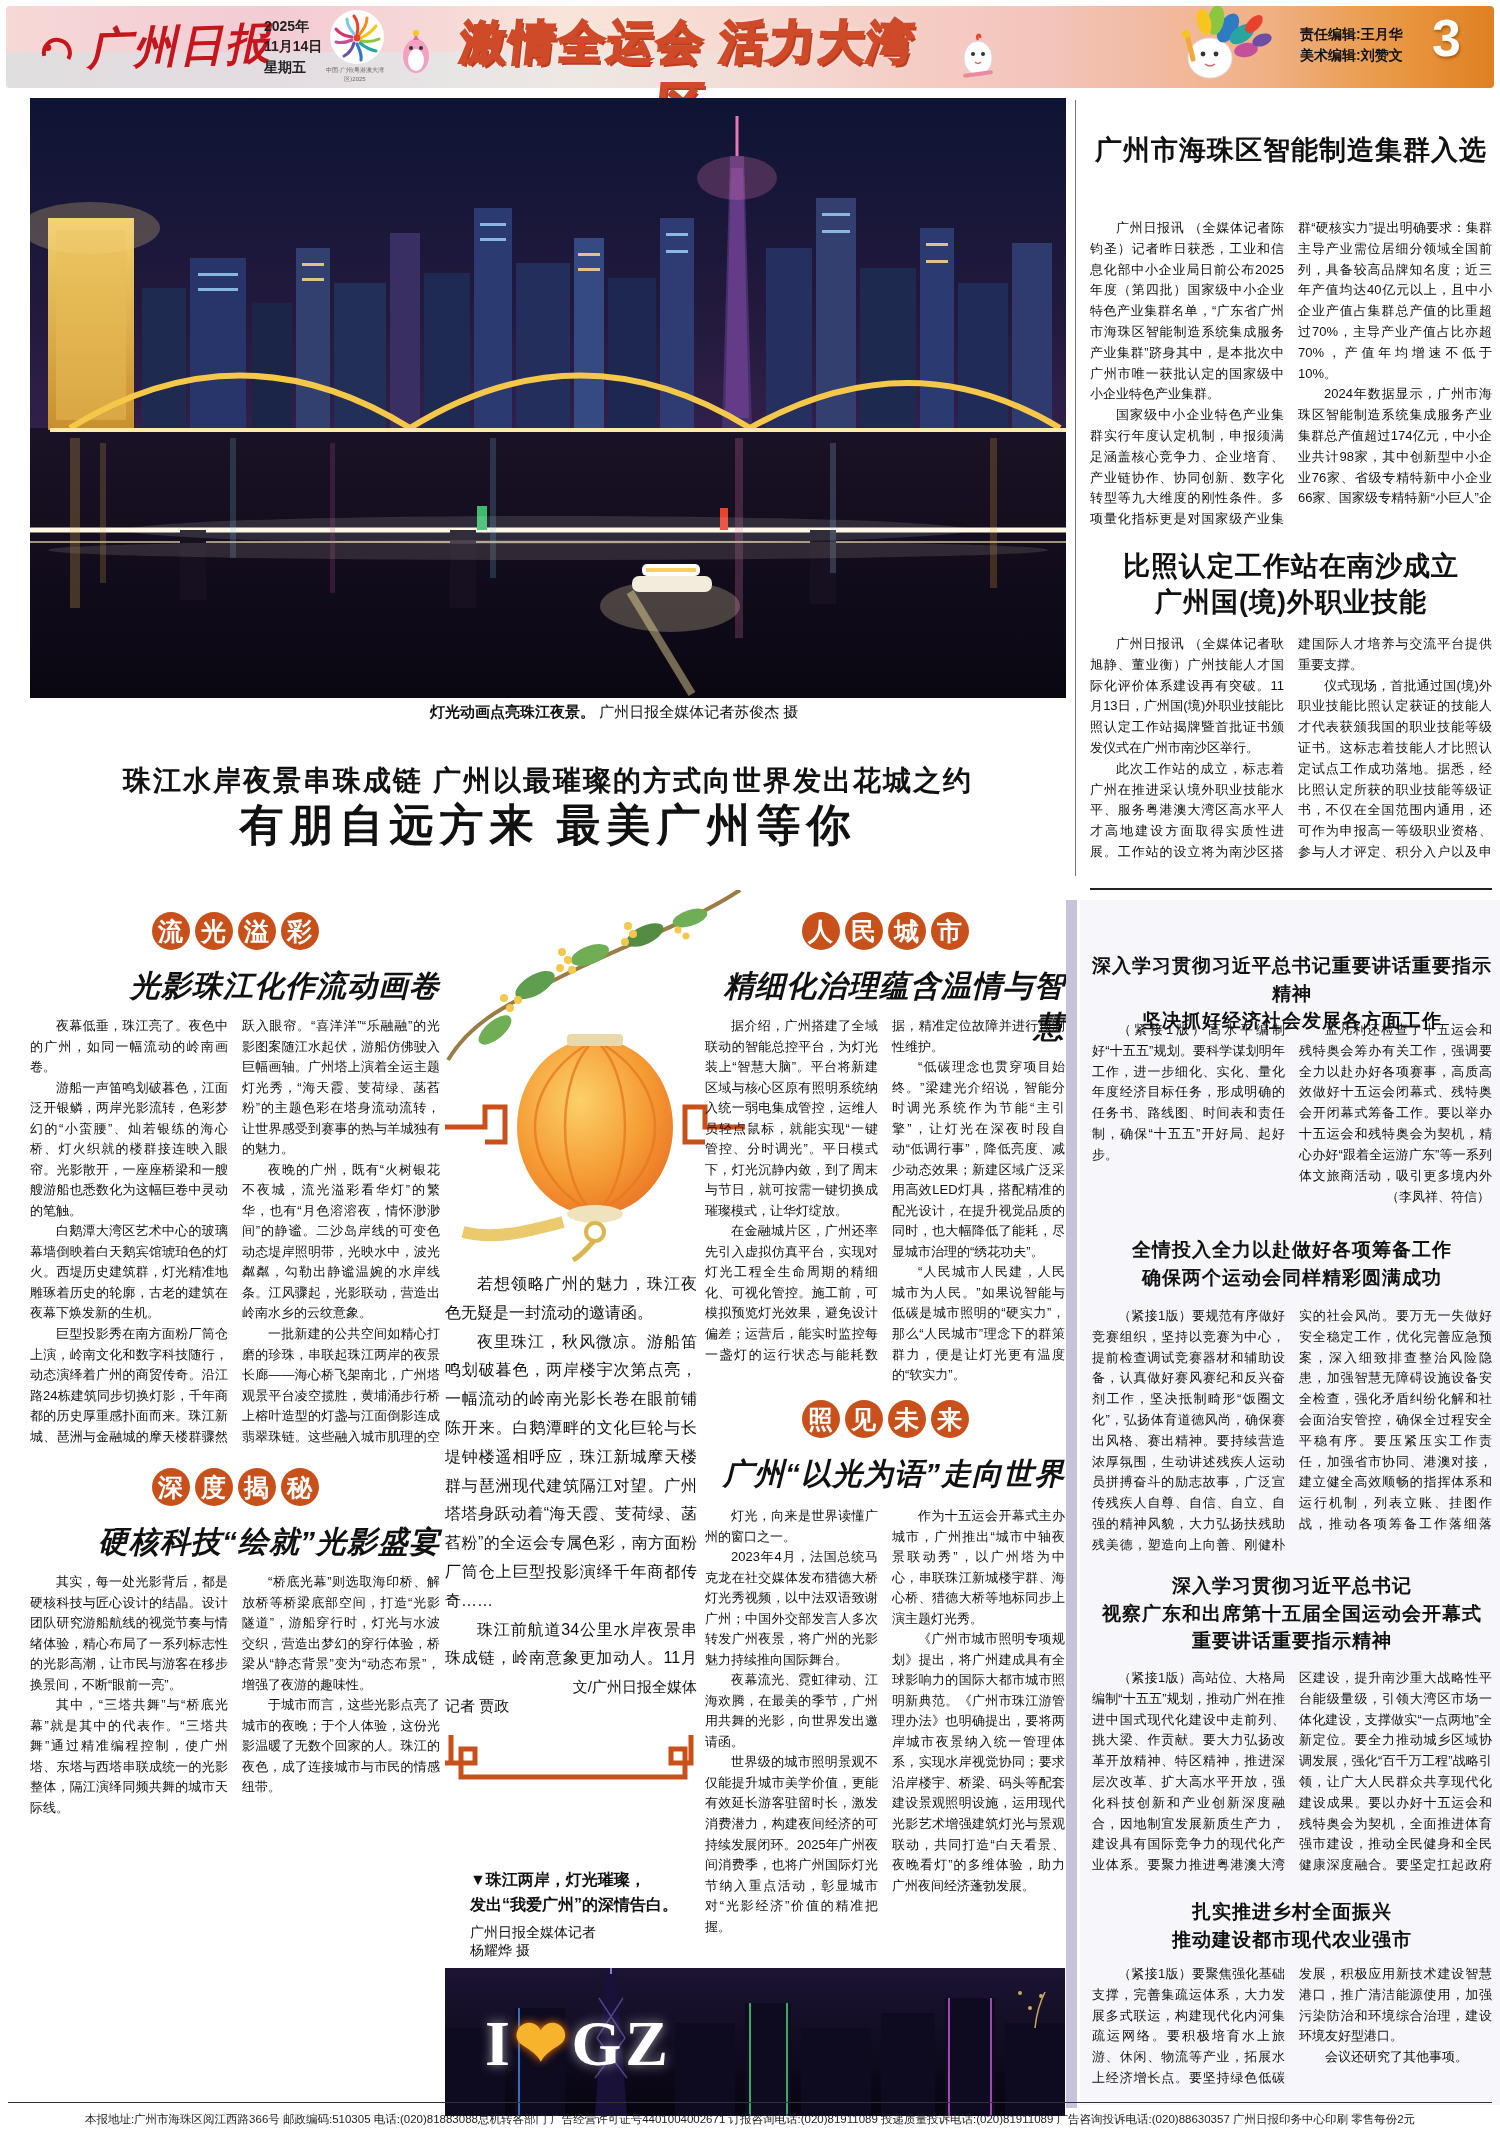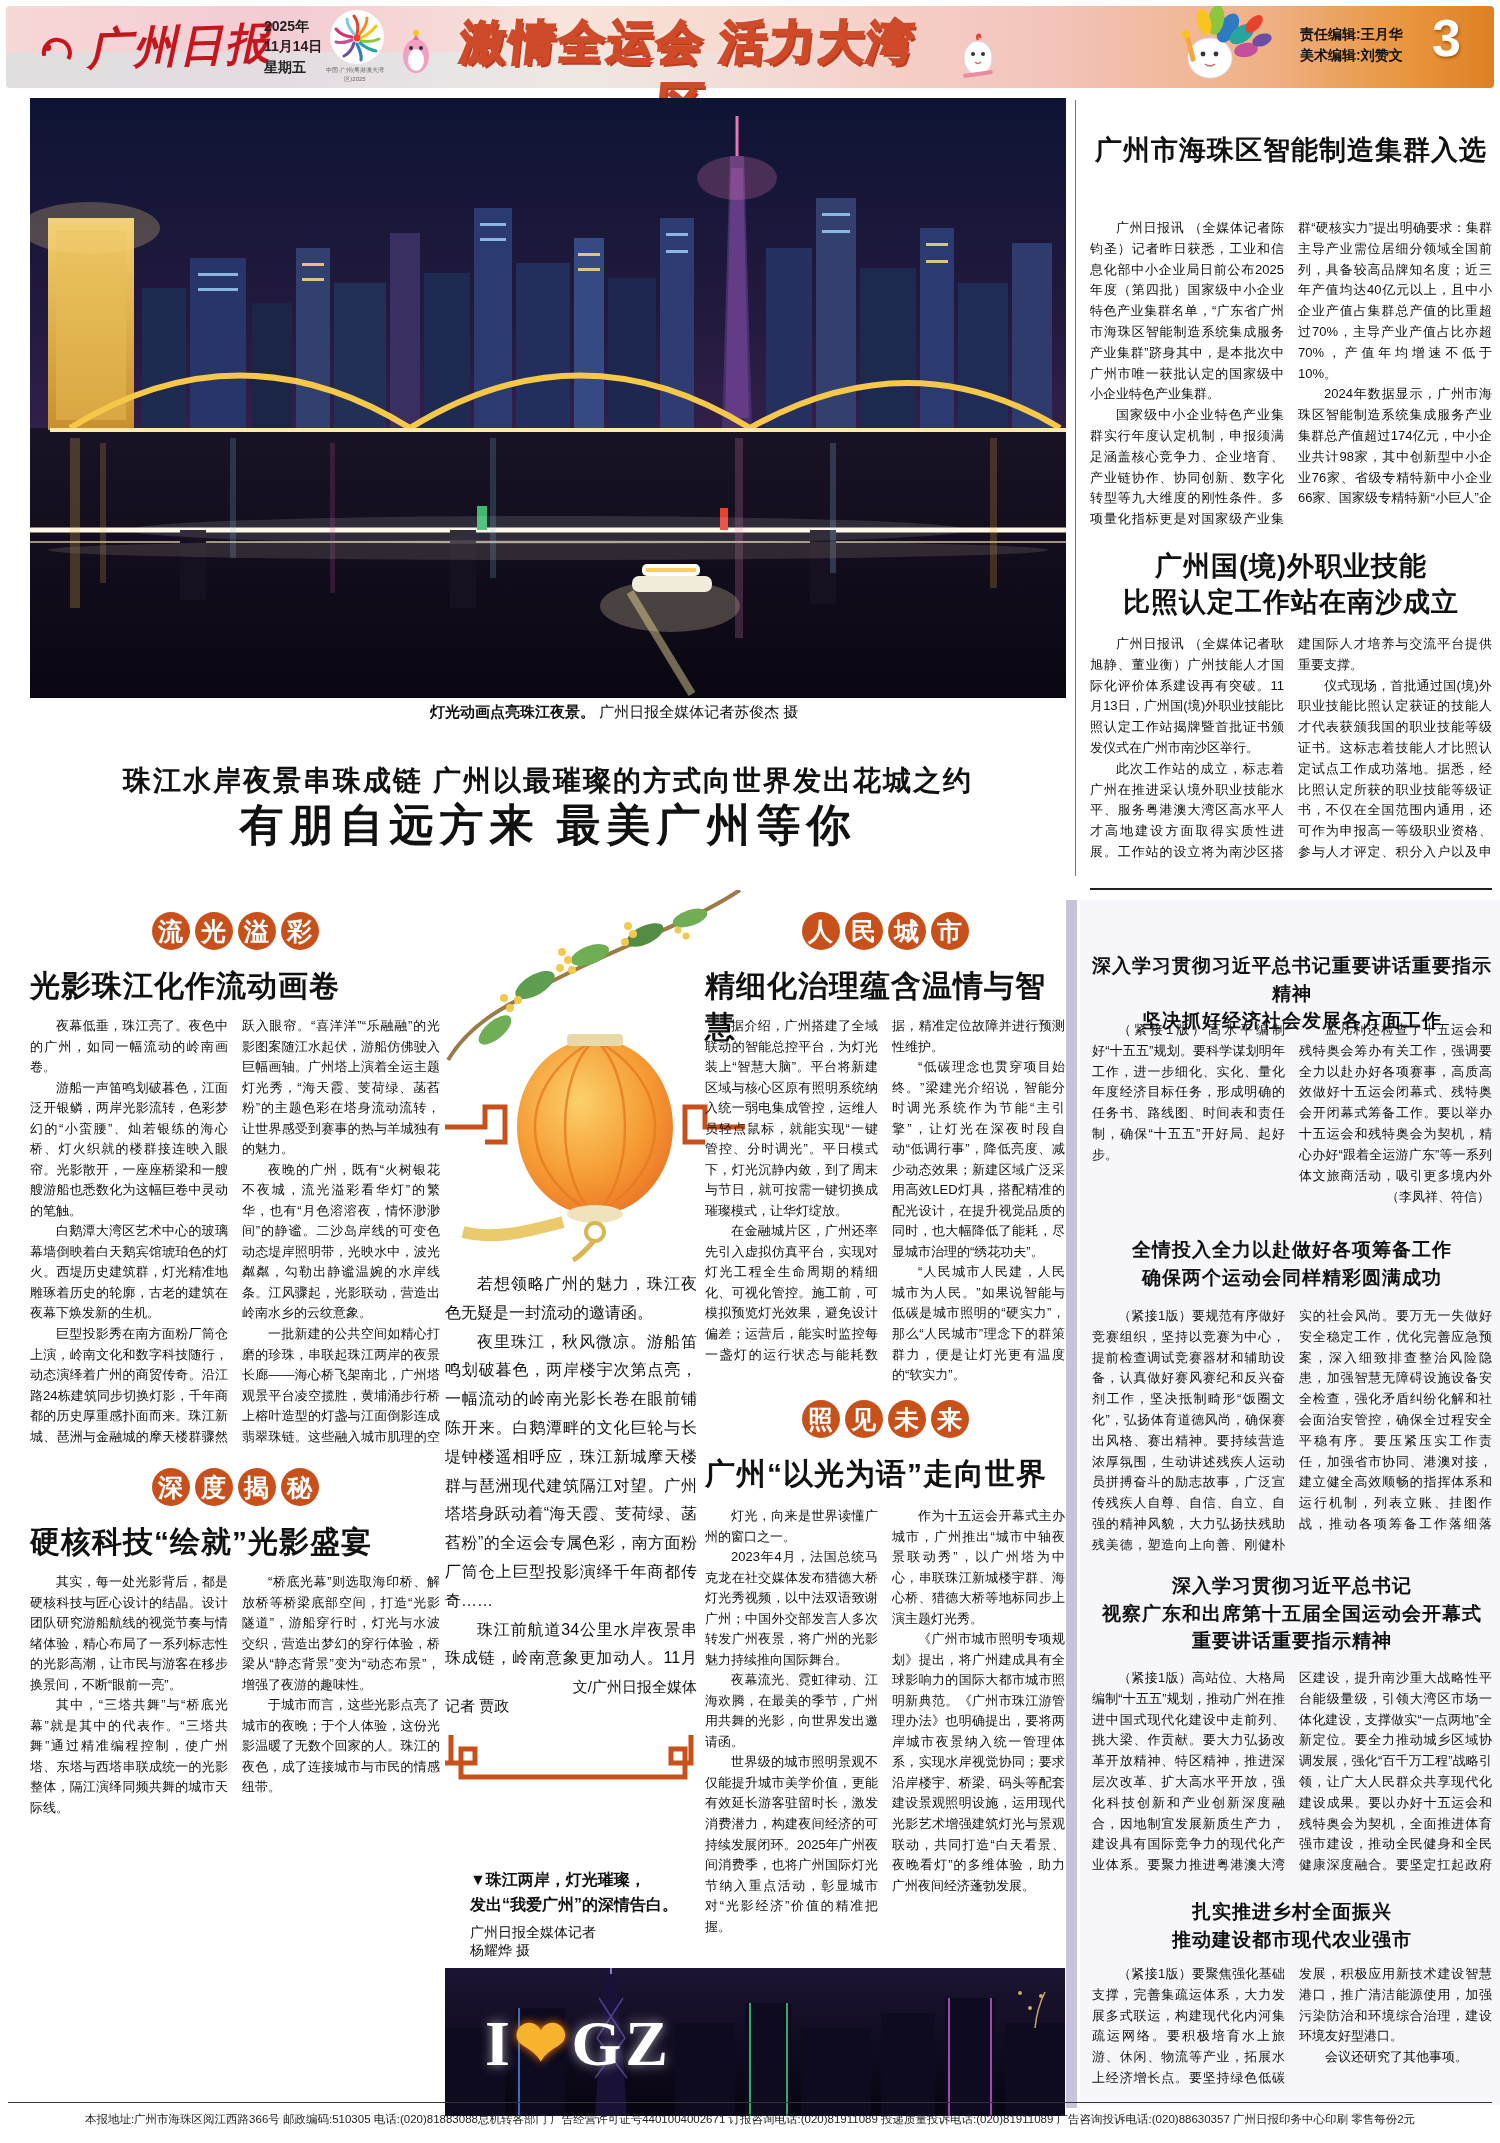--- a/index.html
+++ b/index.html
@@ -28,21 +28,21 @@
   .leadphoto{left:30px;top:98px;width:1036px;height:600px;background:#0c1026;}
   .leadcap{left:430px;top:703px;width:636px;text-align:left;font-size:15px;color:#111;}
   .leadcap b{font-weight:bold;}
   .kicker{left:30px;top:762px;width:1036px;text-align:center;font-size:28px;font-weight:bold;letter-spacing:2px;}
   .bigtitle{left:30px;top:796px;width:1036px;text-align:center;font-family:"Liberation Serif",serif;
       font-size:44px;font-weight:900;letter-spacing:6px;}
   
   .badge{display:flex;gap:5px;justify-content:center;}
   .badge span{width:38px;height:38px;border-radius:50%;background:#c8511b;color:#fff;font-weight:bold;
       font-size:25px;display:flex;align-items:center;justify-content:center;}
-  .sechead{text-align:left;font-weight:900;font-size:30px;letter-spacing:1px;}
+  .sechead{text-align:right;font-weight:900;font-size:30px;letter-spacing:1px;font-style:italic;}
   .body2col{column-count:2;column-gap:14px;font-size:13px;line-height:1.58;text-align:justify;overflow:hidden;}
   .body2col p,.paras p{margin:0;text-indent:2em;}
   .midtext{font-size:16px;line-height:1.8;text-align:justify;overflow:hidden;}
   .byline{text-align:right;font-size:15px;margin-top:10px;padding-right:18px;}
   
   .caption-mid{font-size:16px;font-weight:bold;line-height:1.55;}
   .caption-credit{font-size:14px;font-weight:normal;}
   .bottomphoto{left:445px;top:1968px;width:620px;height:148px;background:#0a0716;overflow:hidden;}
   .igz{position:absolute;left:40px;top:38px;font-size:64px;font-weight:900;color:#fff;letter-spacing:4px;
       text-shadow:0 0 12px #ffffff99;font-family:"Liberation Serif",serif;}
@@ -450,22 +450,22 @@
   <div class="abs sb-title" style="left:1090px;top:132px;width:402px;font-size:27px;line-height:1.35">
     <div>广州市海珠区智能制造集群入选</div>
   </div>
   <div class="abs sb-body" style="left:1090px;top:218px;width:402px;height:312px">
       <p>广州日报讯 （全媒体记者陈钧圣）记者昨日获悉，工业和信息化部中小企业局日前公布2025年度（第四批）国家级中小企业特色产业集群名单，“广东省广州市海珠区智能制造系统集成服务产业集群”跻身其中，是本批次中广州市唯一获批认定的国家级中小企业特色产业集群。</p>
       <p>国家级中小企业特色产业集群实行年度认定机制，申报须满足涵盖核心竞争力、企业培育、产业链协作、协同创新、数字化转型等九大维度的刚性条件。多项量化指标更是对国家级产业集群“硬核实力”提出明确要求：集群主导产业需位居细分领域全国前列，具备较高品牌知名度；近三年产值均达40亿元以上，且中小企业产值占集群总产值的比重超过70%，主导产业产值占比亦超70%，产值年均增速不低于10%。</p>
       <p>2024年数据显示，广州市海珠区智能制造系统集成服务产业集群总产值超过174亿元，中小企业共计98家，其中创新型中小企业76家、省级专精特新中小企业66家、国家级专精特新“小巨人”企业8家，优质企业梯度培育成效显著。</p>
     </div>
 
   <div class="abs sb-title" style="left:1090px;top:548px;width:402px;font-size:27px;line-height:1.35">
+    <div>比照认定工作站在南沙成立</div>
     <div>广州国(境)外职业技能</div>
-    <div>比照认定工作站在南沙成立</div>
   </div>
   <div class="abs sb-body" style="left:1090px;top:634px;width:402px;height:236px">
       <p>广州日报讯 （全媒体记者耿旭静、董业衡）广州技能人才国际化评价体系建设再有突破。11月13日，广州国(境)外职业技能比照认定工作站揭牌暨首批证书颁发仪式在广州市南沙区举行。</p>
       <p>此次工作站的成立，标志着广州在推进采认境外职业技能水平、服务粤港澳大湾区高水平人才高地建设方面取得实质性进展。工作站的设立将为南沙区搭建国际人才培养与交流平台提供重要支撑。</p>
       <p>仪式现场，首批通过国(境)外职业技能比照认定获证的技能人才代表获颁我国的职业技能等级证书。这标志着技能人才比照认定试点工作成功落地。据悉，经比照认定所获的职业技能等级证书，不仅在全国范围内通用，还可作为申报高一等级职业资格、参与人才评定、积分入户以及申领职业技能提升补贴的重要依据。这一机制显著拓宽了技能人才的职业发展路径，帮助其在岗位晋升、薪酬提升等方面获得更多支持，进一步激发人才创新活力。</p>
     </div>
 
   <div class="abs hrule"></div>
   <div class="abs sidepanel"></div>
   <div class="abs lavstrip"></div>

